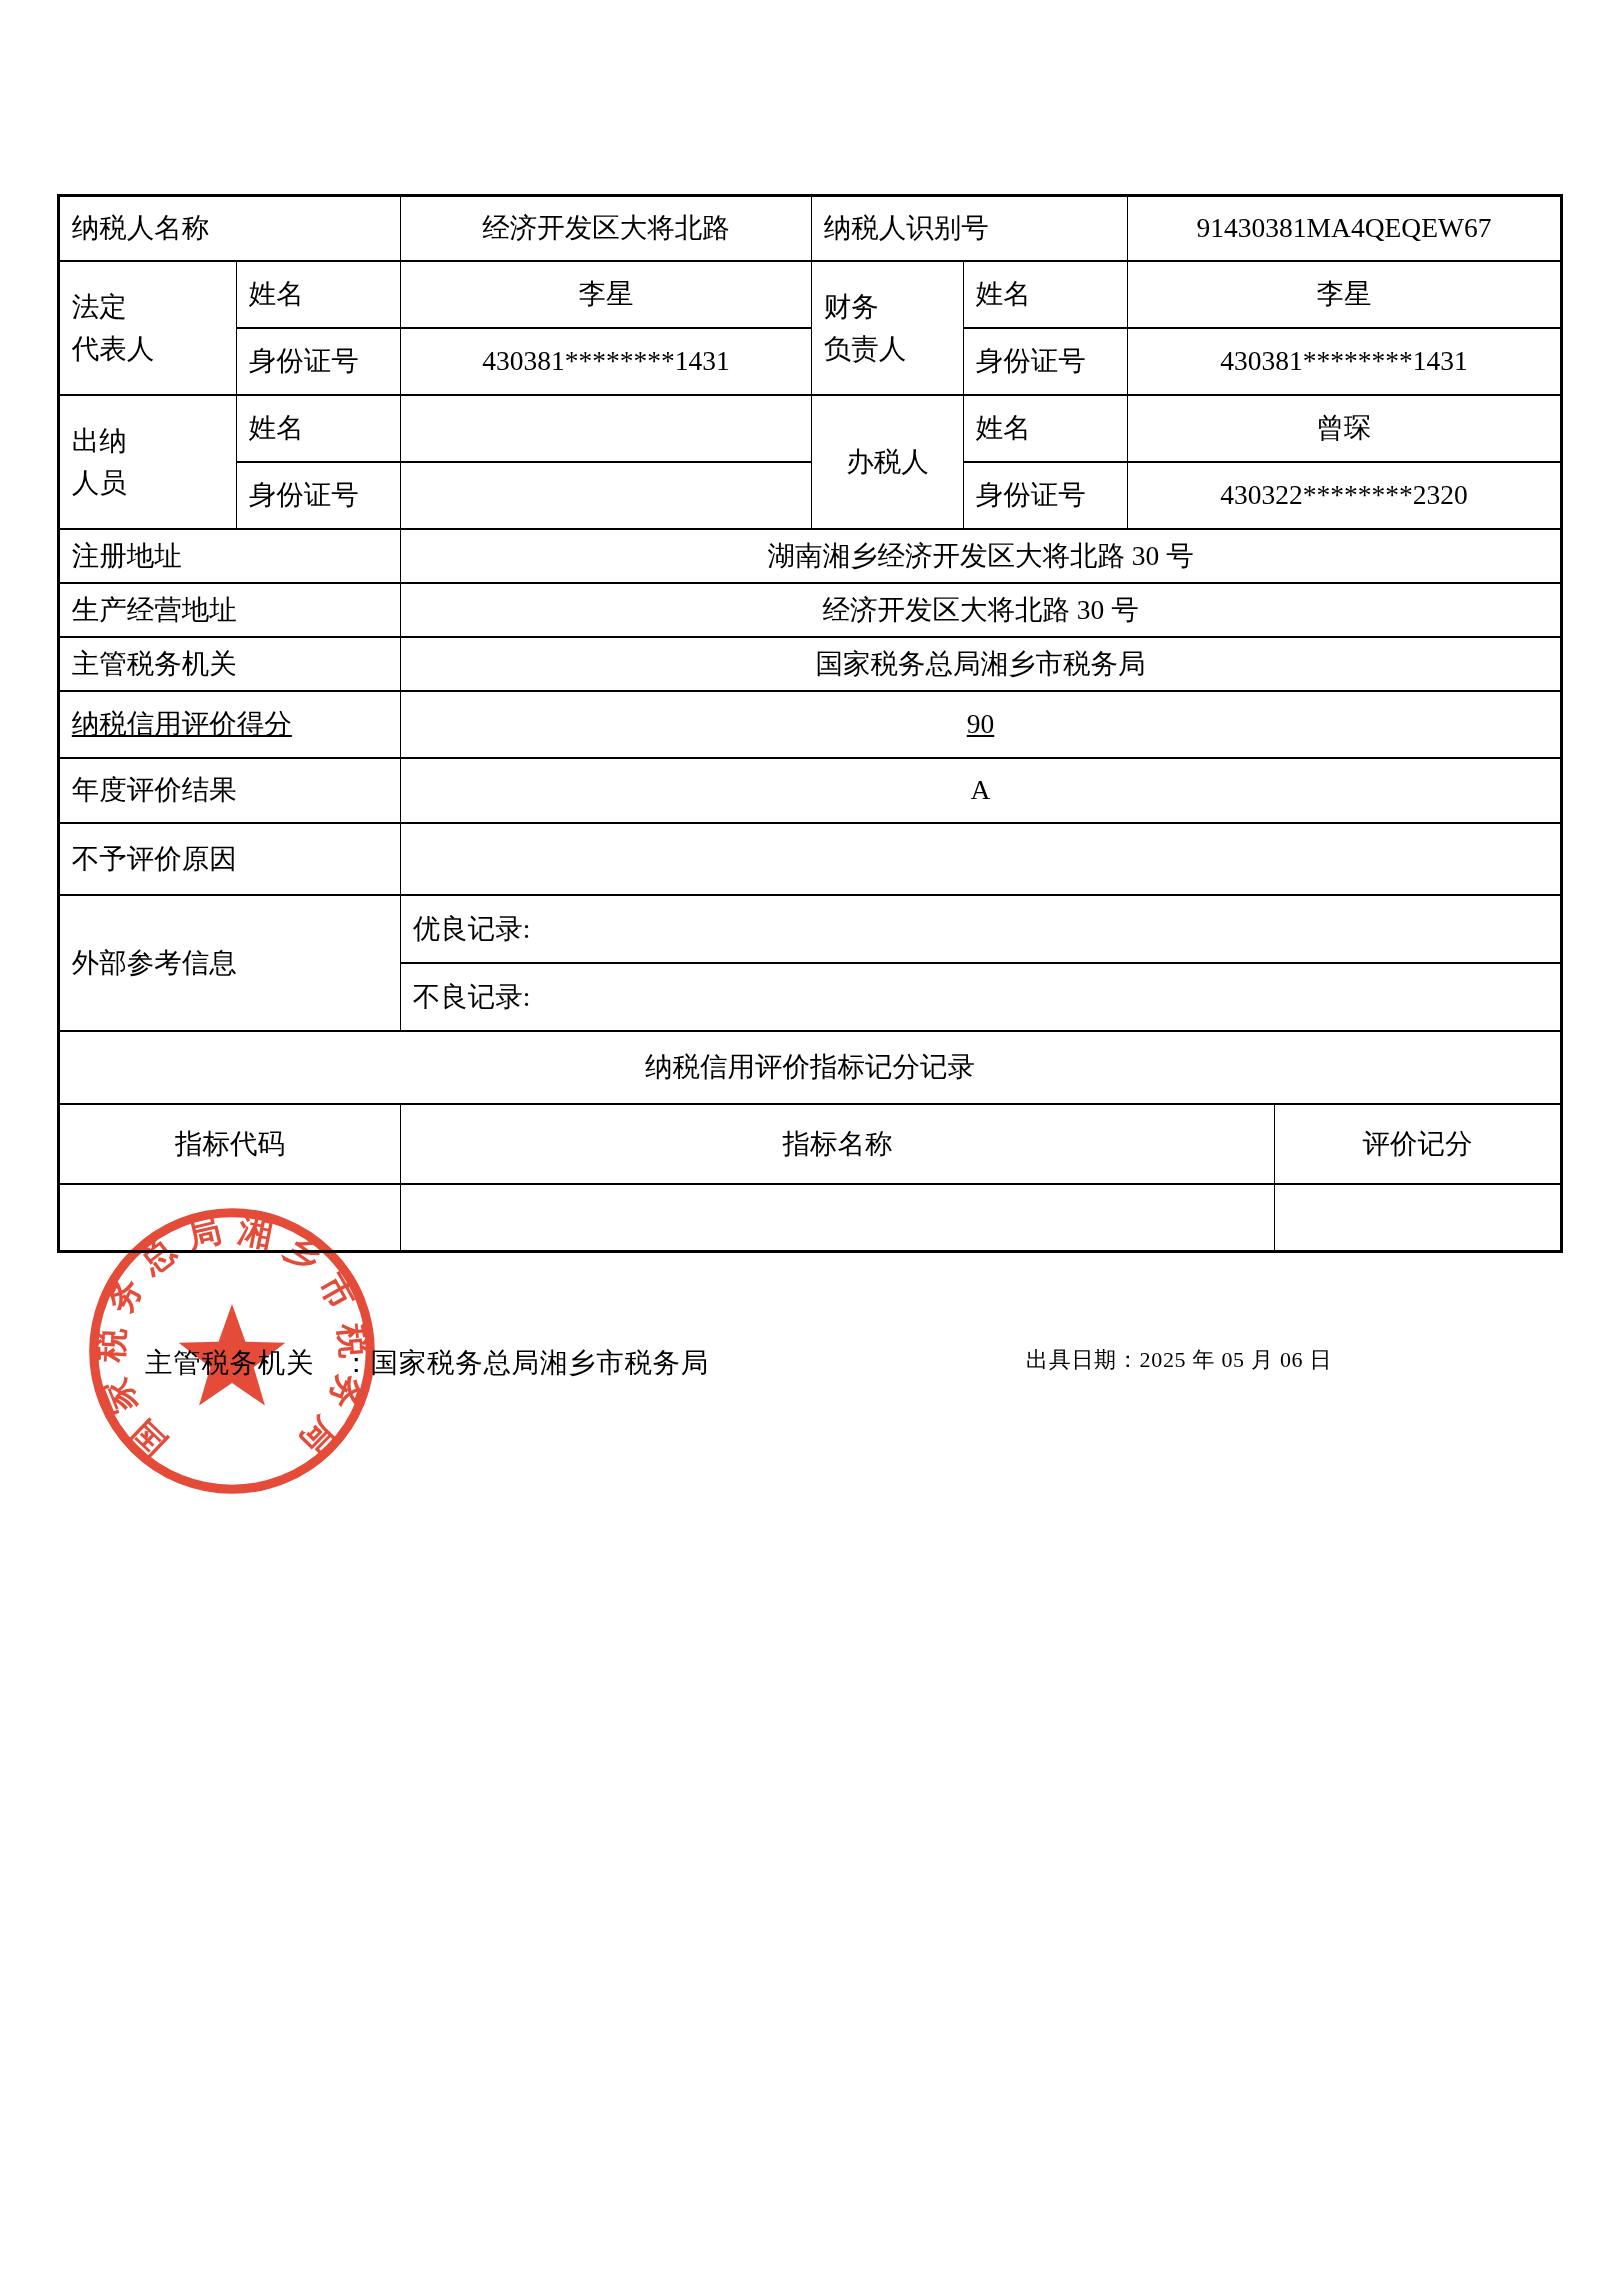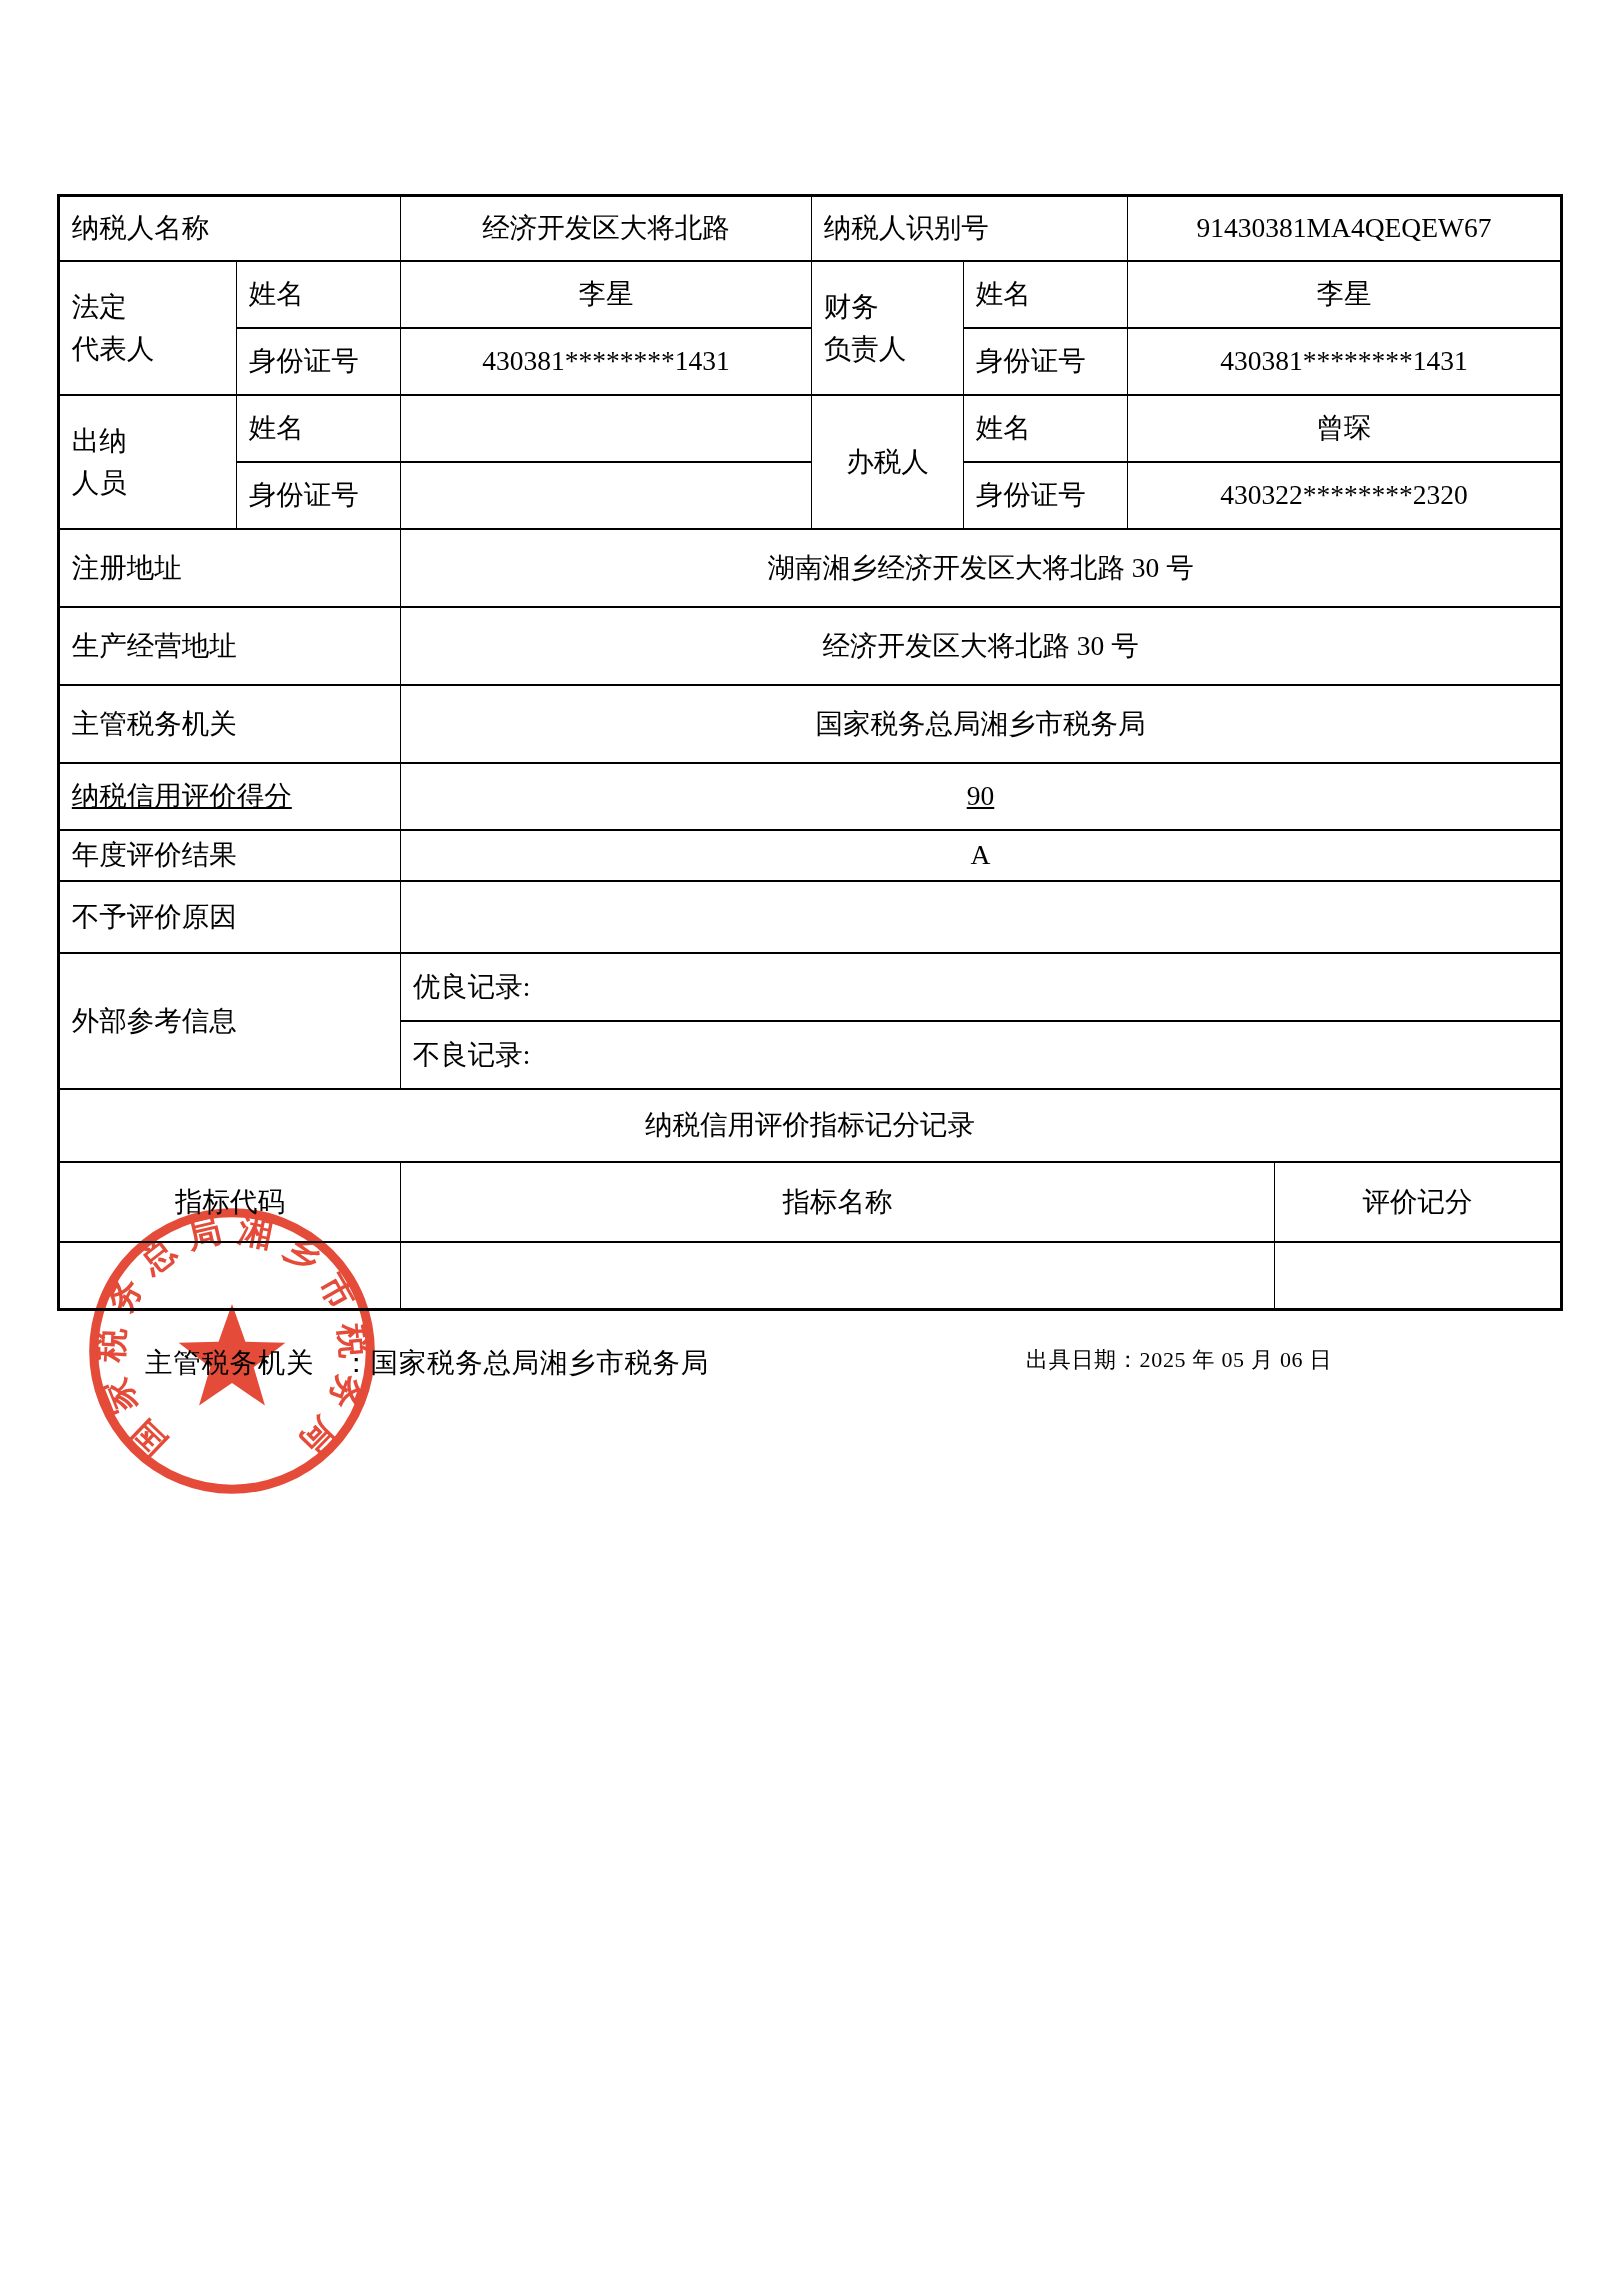--- a/index.html
+++ b/index.html
@@ -21,23 +21,23 @@
     border-top:2.6px solid #000; border-bottom:2.6px solid #000;
     font-size:27.5px; padding:0 11.8px; vertical-align:middle;
     overflow:hidden;
   }
   td.lbl { text-align:left; padding-left:14.4px; }
   td.ctr { text-align:center; }
   td.pre { white-space:pre-line; text-align:left; line-height:1.5; }
 
   tr.r-name   { height:65px; }
   tr.person   { height:67px; }
-  tr.addr     { height:78px; }
+  tr.addr     { height:54px; }
   tr.score    { height:67px;text-decoration:underline; }
-  tr.result   { height:51px; }
+  tr.result   { height:65px; }
   tr.reason   { height:72px; }
   tr.ext      { height:68px; }
   tr.section  { height:73px; }
   tr.ind-head { height:80px; }
   tr.ind-empty{ height:68px; }
 
   .footer-left {
     position:absolute; left:145px; top:1345px; font-size:27.5px; letter-spacing:0.7px;
   }
   .footer-right {

